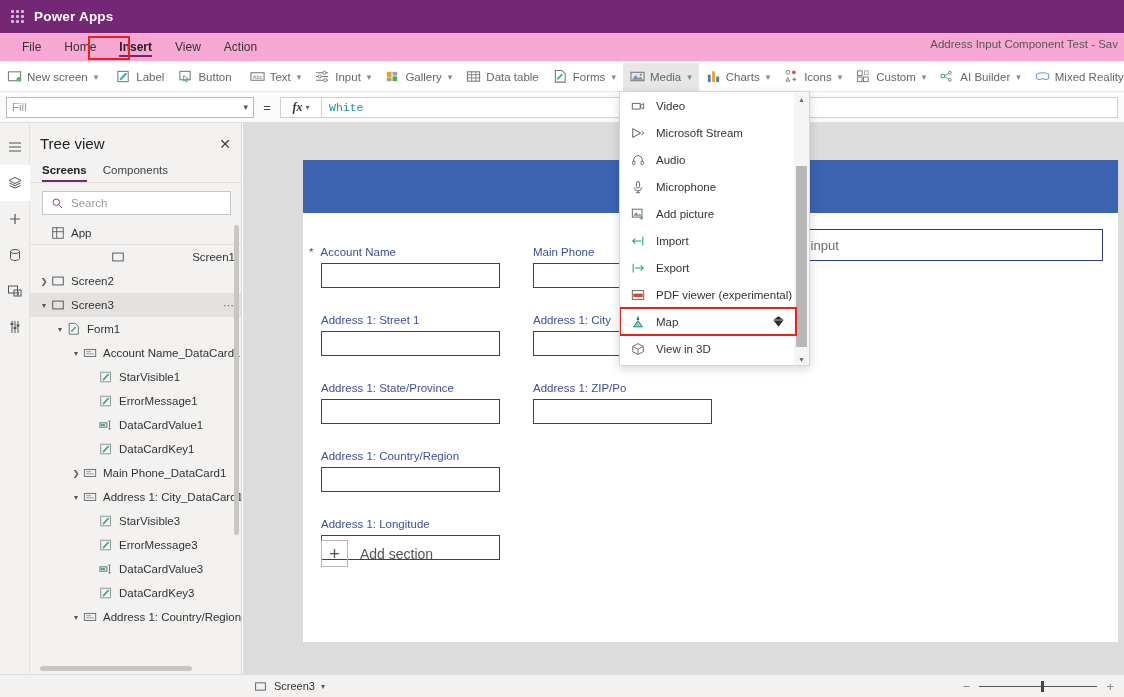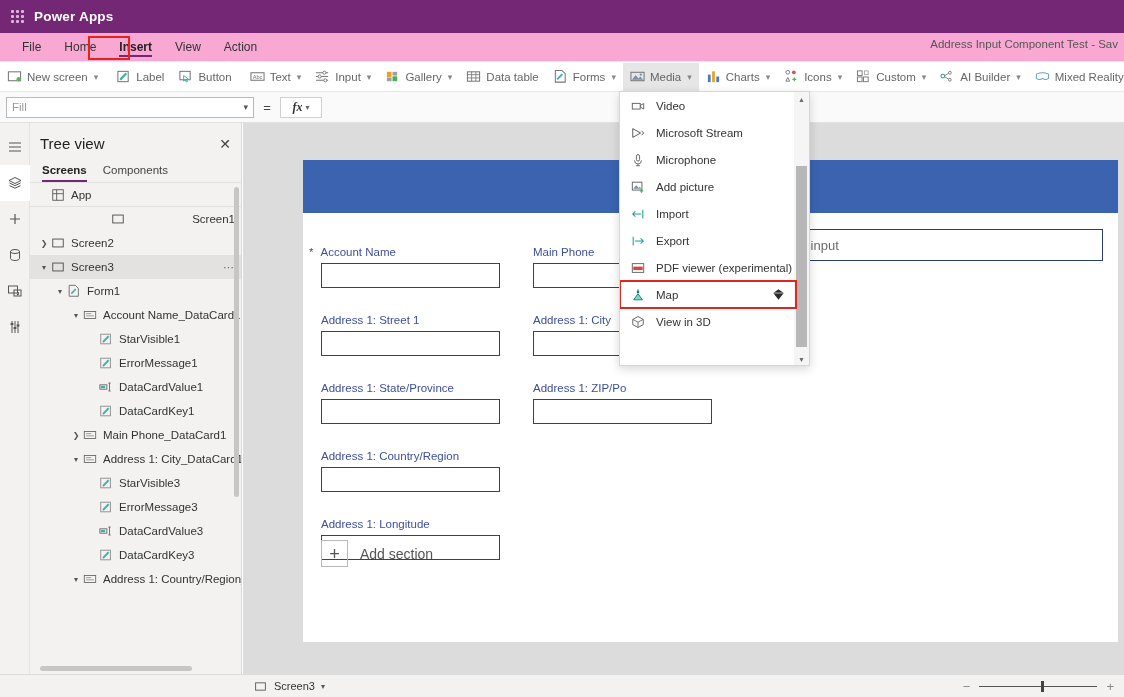--- a/index.html
+++ b/index.html
@@ -374,20 +374,21 @@
   <div class="fxbar">
     <div class="prop-select">
       <span>Fill</span>
       <span class="cv">▾</span>
     </div>
     <div class="eq">=</div>
     <div class="fx">
       <i>fx</i>
       <span class="cv">▾</span>
     </div>
+    <div class="fxinput">White</div>
   </div>
 
   <div class="rail">
     <div class="rail-btn">
       <svg width="16" height="16" viewBox="0 0 16 16">
           <path d="M2 4h12M2 8h12M2 12h12" stroke="#555" stroke-width="1.2"></path>
         </svg>
     </div>
     <div class="rail-btn active">
       <svg width="16" height="16" viewBox="0 0 16 16">
@@ -426,20 +427,31 @@
   </div>
 
   <div class="treepanel">
     <div class="tree-head">
       <div class="tree-title">Tree view</div>
       <div class="tree-close">✕</div>
     </div>
     <div class="tree-tabs">
       <div class="tree-tab active">Screens</div>
       <div class="tree-tab">Components</div>
+    </div>
+    <div class="search-wrap">
+      <div class="search-box">
+        <span class="ic">
+            <svg width="13" height="13" viewBox="0 0 16 16">
+              <circle cx="6.5" cy="6.5" r="4" fill="none" stroke="#8a3a8a" stroke-width="1.2"></circle>
+              <path d="M9.6 9.6 L13.5 13.5" stroke="#8a3a8a" stroke-width="1.2"></path>
+            </svg>
+          </span>
+        <span class="ph">Search</span>
+      </div>
     </div>
     <div class="tree-list" id="tree-list">
       <div class="tnode appnode" style="padding-left: 8px;">
           <span class="chev"></span>
           <span class="ic">
             <svg width="14" height="14" viewBox="0 0 16 16">
               <rect x="2" y="2" width="12" height="12" fill="none" stroke="#555" stroke-width="1"></rect>
               <path d="M6.5 2v12M2 6.5h12" stroke="#555" stroke-width="1"></path>
             </svg>
           </span>
@@ -695,20 +707,30 @@
             <svg width="14" height="14" viewBox="0 0 16 16">
               <path d="M2 3 L11 8 L2 13Z" fill="none" stroke="#555" stroke-width="1.1"></path>
               <path d="M12 5.5 L14.5 8 L12 10.5" fill="none" stroke="#555" stroke-width="1.1"></path>
             </svg>
           </span>
           <span>Microsoft Stream</span>
         </div>
         <div class="ddi">
           <span class="ic">
             <svg width="14" height="14" viewBox="0 0 16 16">
+              <path d="M3 10V8a5 5 0 0110 0v2" fill="none" stroke="#666" stroke-width="1.1"></path>
+              <rect x="1.8" y="9.2" width="2.8" height="4" rx="1.2" fill="none" stroke="#666" stroke-width="1.1"></rect>
+              <rect x="11.4" y="9.2" width="2.8" height="4" rx="1.2" fill="none" stroke="#666" stroke-width="1.1"></rect>
+            </svg>
+          </span>
+          <span>Audio</span>
+        </div>
+        <div class="ddi">
+          <span class="ic">
+            <svg width="14" height="14" viewBox="0 0 16 16">
               <rect x="6.2" y="1.8" width="3.6" height="7.4" rx="1.8" fill="none" stroke="#666" stroke-width="1.1"></rect>
               <path d="M4 8.5a4 4 0 008 0M8 12.5v2M5.8 14.5h4.4" fill="none" stroke="#666" stroke-width="1.1"></path>
             </svg>
           </span>
           <span>Microphone</span>
         </div>
         <div class="ddi">
           <span class="ic">
             <svg width="14" height="14" viewBox="0 0 16 16">
               <rect x="1.5" y="2.5" width="11" height="9" fill="none" stroke="#666" stroke-width="1.1"></rect>

